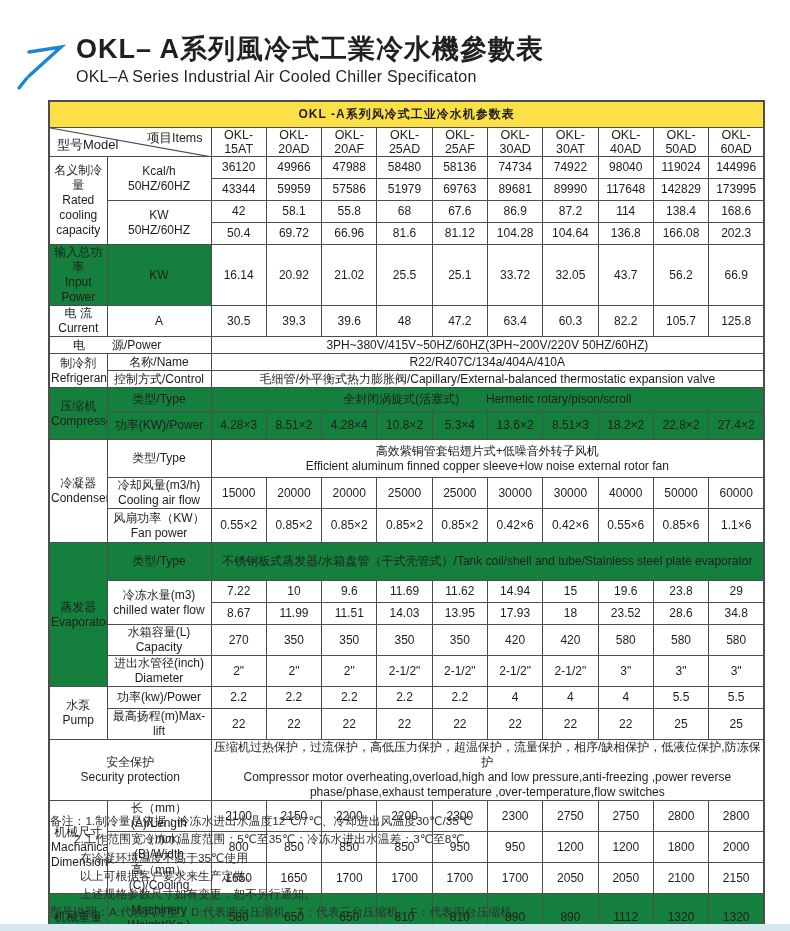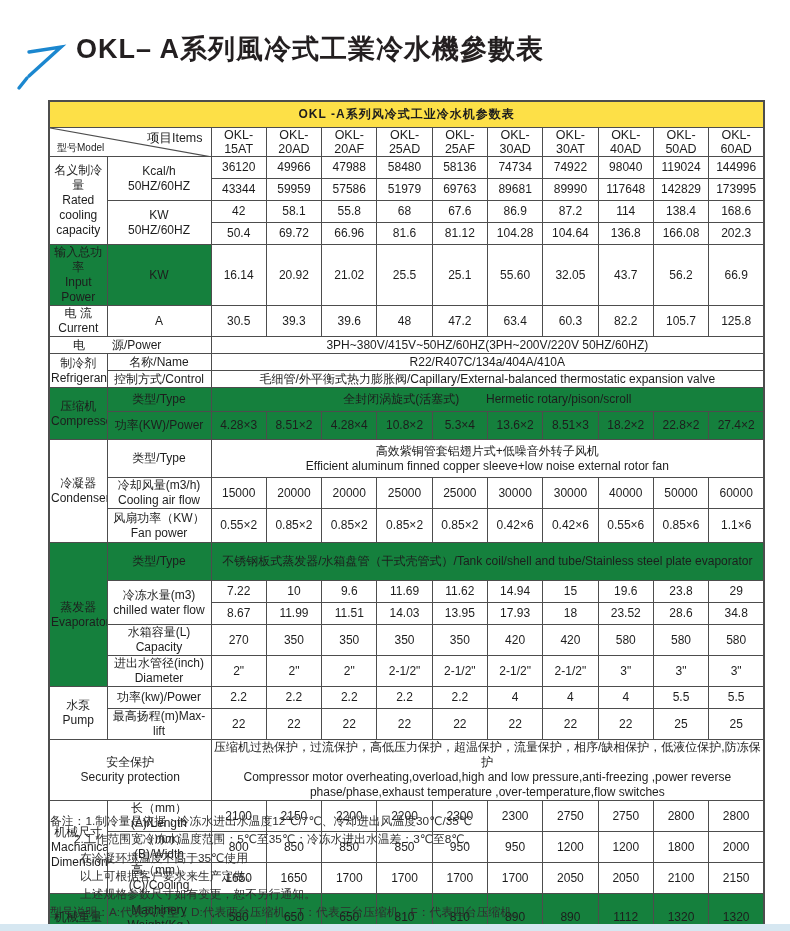--- a/index.html
+++ b/index.html
@@ -29,21 +29,21 @@
     background:#fde047;color:#ffffff;font-size:17px;font-weight:bold;
     letter-spacing:1px;
   }
   .gray{background:#15803d;}
   .pre{white-space:pre-line;}
   .prewrap{white-space:pre-wrap;}
   .small{font-size:11.3px;}
   .models-row td{font-size:12.5px;line-height:1.15;}
   .corner{position:relative;padding:0;}
   .corner svg{position:absolute;top:0;left:0;width:100%;height:100%;}
-  .corner .c-model{position:absolute;left:7px;bottom:3px;font-size:10px;}
+  .corner .c-model{position:absolute;left:7px;bottom:3px;font-size:13px;}
   .corner .c-items{position:absolute;right:8px;top:3px;font-size:12.5px;}
   .split-label{display:flex;align-items:center;}
   .split-label .p1{width:58px;text-align:center;}
   .split-label .p2{text-align:left;padding-left:4px;}
   
   .notes{position:absolute;top:812px;left:50px;font-size:11.8px;color:#2e2e2e;line-height:1.55;}
   .note-line{white-space:pre;}
   .ind1{padding-left:24px;}
   .ind2{padding-left:30px;}
   
@@ -52,20 +52,21 @@
 </head>
 <body>
 
 <div class="page-header">
   <svg class="logo" viewBox="0 0 54 60">
     <path d="M13 18 L45 13 L13 42" fill="none" stroke="#1b87cf" stroke-width="3.4" stroke-linecap="round" stroke-linejoin="miter"></path>
     <path d="M3 54 L11 44" fill="none" stroke="#1b87cf" stroke-width="3.4" stroke-linecap="round"></path>
   </svg>
   <div class="titles">
     <div class="title-zh">OKL– A系列風冷式工業冷水機參數表</div>
+    <div class="title-en">OKL–A Series Industrial Air Cooled Chiller Specificaton</div>
   </div>
 </div>
 
 <table class="spec-table">
   <colgroup>
     <col style="width:58px">
       <col style="width:104px">
     <col span="10" style="width:55.3px">
   </colgroup>
 
@@ -153,21 +154,21 @@
 
   <tr style="height:27px">
     <td class="pre gray">输入总功率
 Input Power</td>
     <td class="gray">KW</td>
   <td>16.14</td>
         <td>20.92</td>
         <td>21.02</td>
         <td>25.5</td>
         <td>25.1</td>
-        <td>55.60</td>
+        <td>33.72</td>
         <td>32.05</td>
         <td>43.7</td>
         <td>56.2</td>
         <td>66.9</td>
       </tr>
 
   <tr style="height:27px">
     <td class="pre">电 流
 Current</td>
     <td>A</td>

